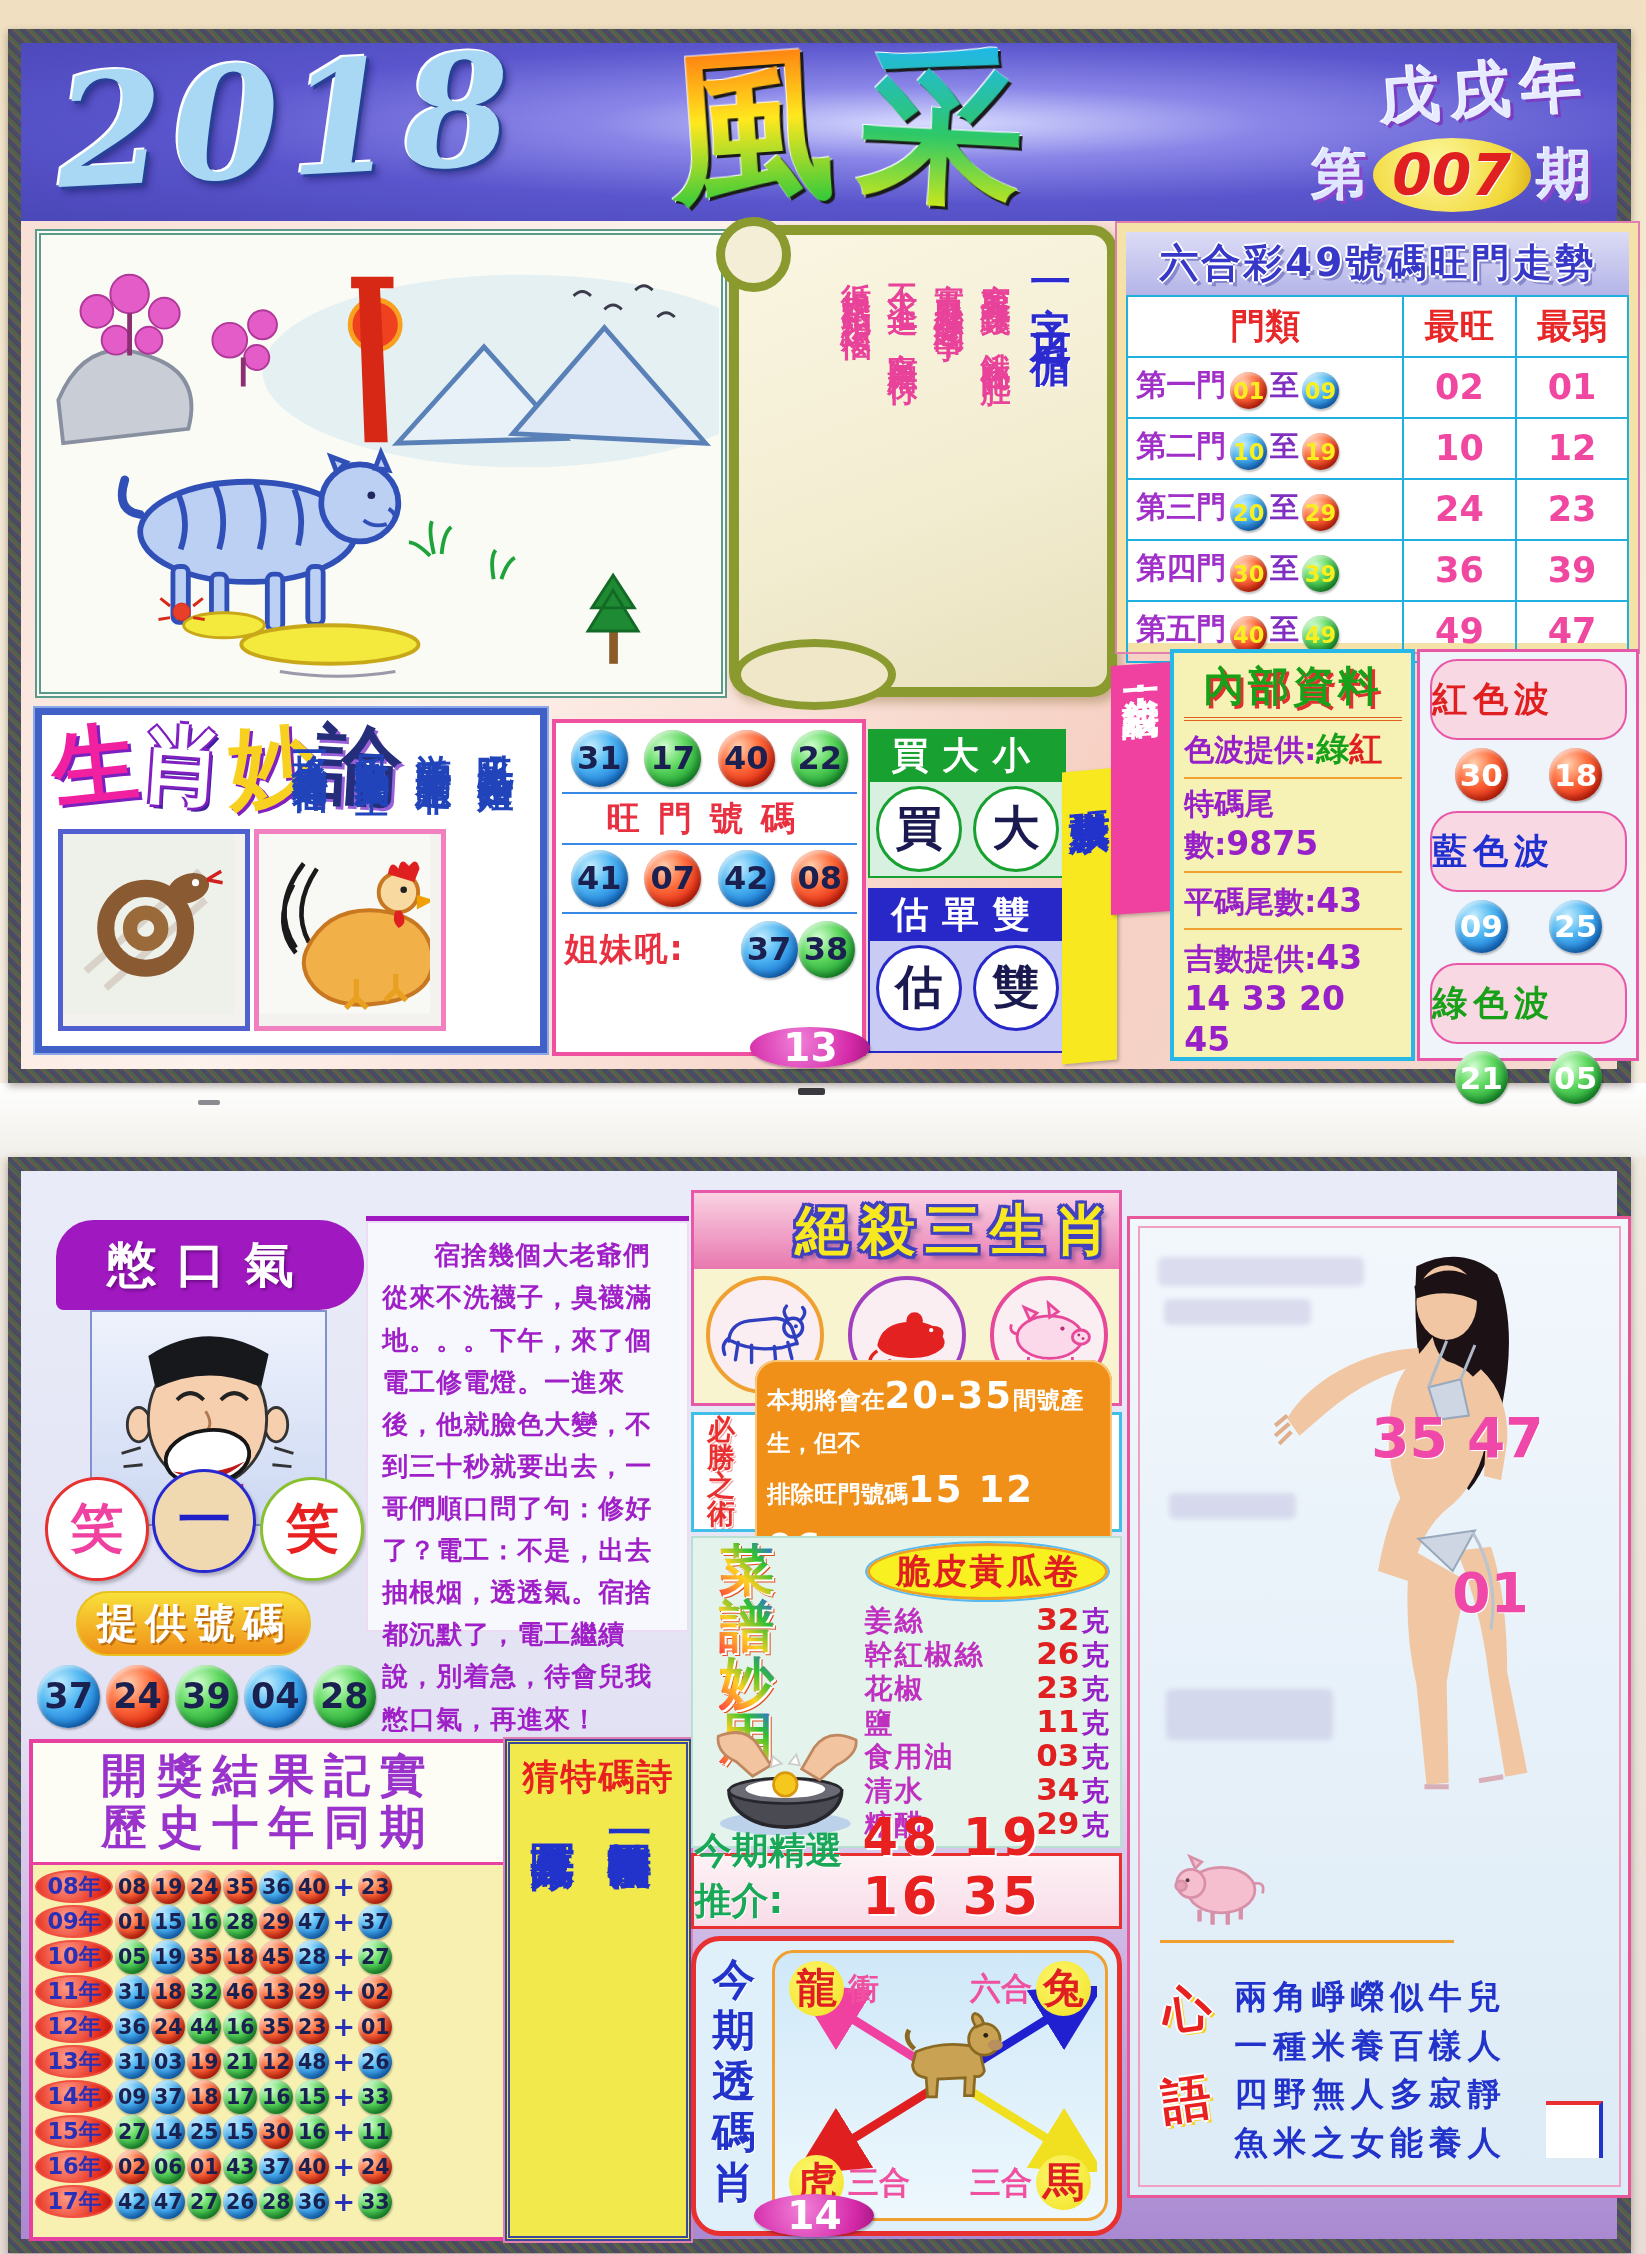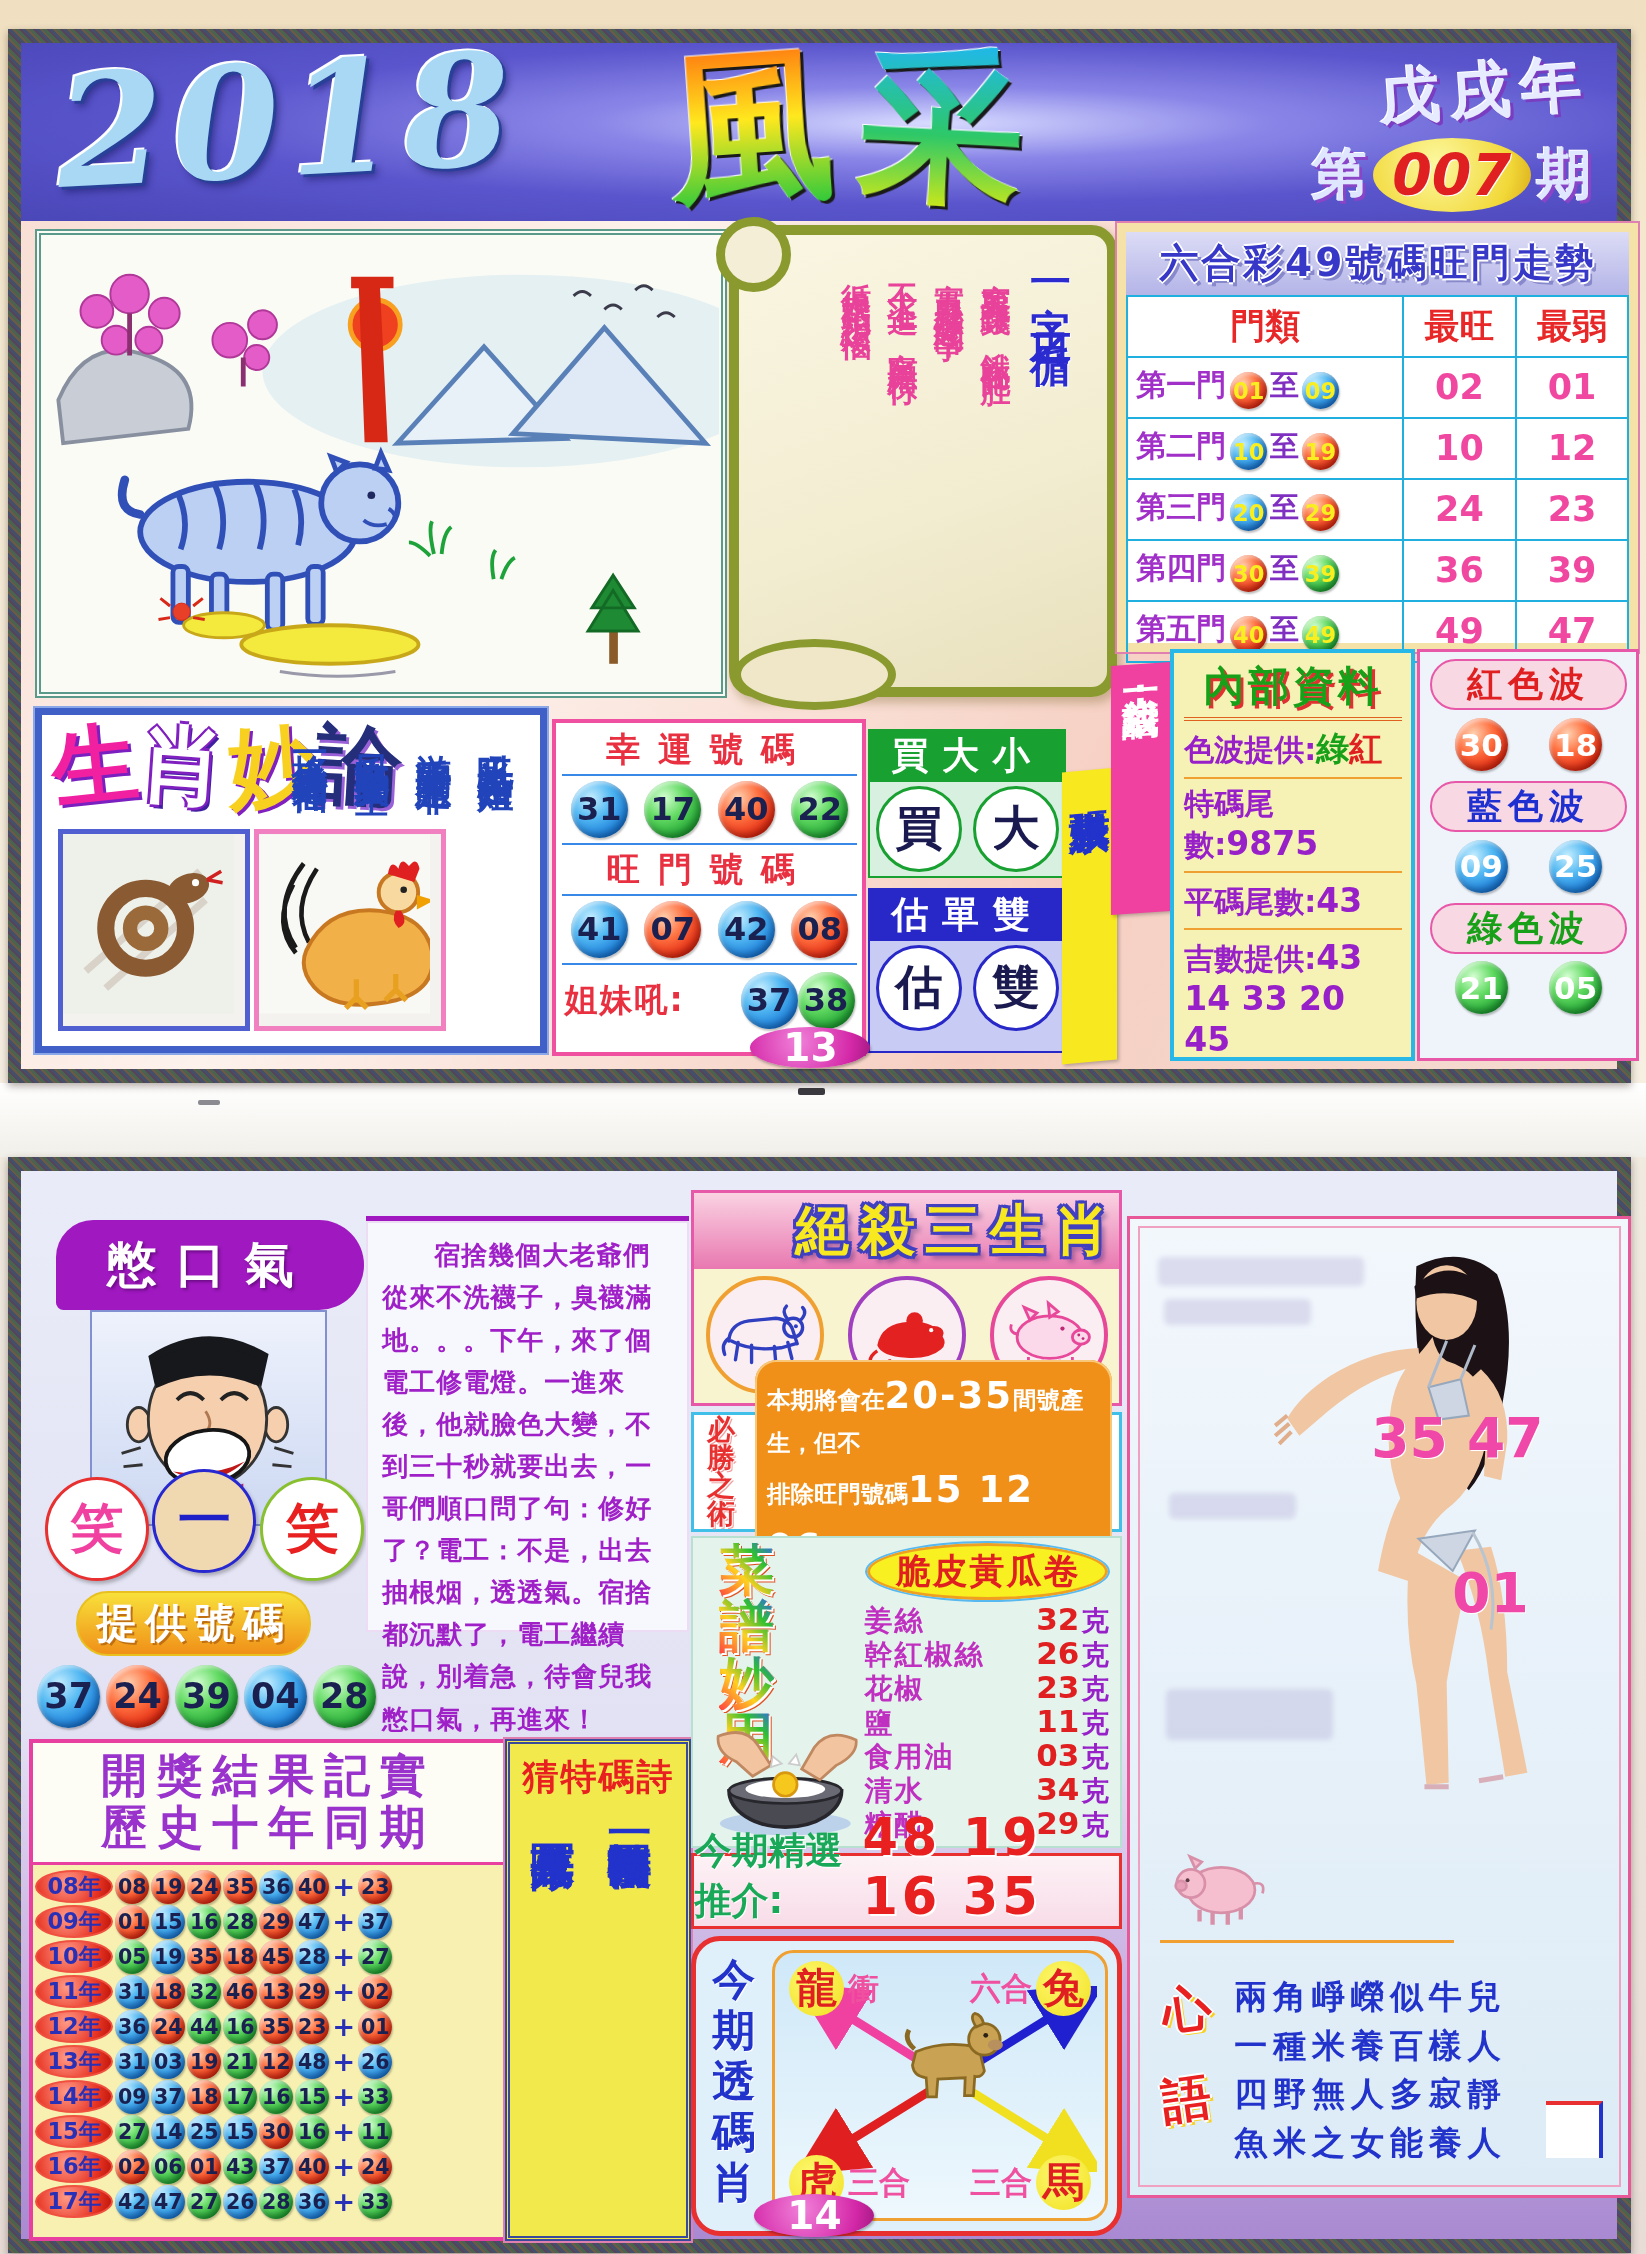--- a/index.html
+++ b/index.html
@@ -107,22 +107,22 @@
   #banner-pink{left:1090px;top:621px;width:59px;height:249px;background:#f040a0;transform:skewY(-4deg);
     display:flex;align-items:center;justify-content:center;box-shadow:2px 2px 3.9px rgba(0,0,0,.25);}
   #banner-pink .vrl{color:#fff;font-size:37px;font-weight:bold;height:235px;line-height:59px;}
   #internal-panel{left:1149px;top:606px;width:245px;height:412px;border:4.9px solid #28b8e8;background:#f6f2b6;padding:5.9px 9.8px;}
   #internal-title{text-align:center;font-size:41px;font-weight:bold;color:#18a018;letter-spacing:3.9px;
     text-shadow:2.9px 2.9px 0 #e03030;border-bottom:4.9px double #e06020;padding-bottom:3.9px;}
   .int-line{border-bottom:2.9px solid #f0a030;padding:6.9px 0;color:#9820c8;font-weight:bold;font-size:30px;line-height:1.25;}
   .int-line:last-child{border-bottom:none;}
   .int-val{font-size:33px;}
   #waves-panel{left:1396px;top:606px;width:222px;height:412px;border:3.9px solid #e858a8;background:#eef4fa;padding:7.8px 9.8px;}
-  .wave-pill{border:2.9px solid #e858a8;border-radius:27.4px;background:#f8d8e2;text-align:center;
-    font-size:35px;font-weight:bold;letter-spacing:5.9px;padding:0 0;}
+  .wave-pill{border:2.9px solid #e858a8;border-radius:27.4px;background:#f8d8e2;text-align:left;
+    font-size:35px;font-weight:bold;letter-spacing:5.9px;padding:15px 0;}
   .wave-balls{display:flex;justify-content:space-around;padding:7.8px 3.9px 9.8px 3.9px;}
   .pageno{position:absolute;border-radius:50%;background:radial-gradient(circle at 40% 35%,#f080d8,#d428a8 70%,#a01880);
     color:#fff;display:flex;align-items:center;justify-content:center;font-size:39px;font-weight:bold;
     box-shadow:1px 2px 2.9px rgba(0,0,0,.3);}
   #page1-no{left:729px;top:984px;width:120px;height:41px;}
   
   #breath-header{left:35px;top:49px;width:308px;height:90px;background:#a018c0;border-radius:39px 47px 47px 7.8px;
     display:flex;align-items:center;justify-content:center;color:#fff;font-size:49px;font-weight:bold;letter-spacing:19.6px;
     text-shadow:2px 2px 2.9px rgba(60,0,80,.5);}
   #cartoon-panel{left:69px;top:139px;width:237px;height:216px;background:linear-gradient(#eef2fc,#ccd8f2);border:2.9px solid #8090d0;}
@@ -353,21 +353,20 @@
             <path d="M98,30 q2,-12 8,-4 q2,-10 8,-2 q6,-8 8,2 l-4,10 z" fill="#e02020"></path>
             <path d="M120,46 l13,4 -13,7 z" fill="#f0a000"></path>
             <path d="M108,58 q6,10 -2,13 q-6,-6 -2,-13z" fill="#e02020"></path>
             <circle cx="110" cy="42" r="2.5" fill="#222"></circle>
             <path d="M74,124 v-14 m0,14 l-8,8 m8,-8 l8,8 M104,118 v-12 m0,12 l-8,8 m8,-8 l8,8" stroke="#e8a020" stroke-width="4" fill="none"></path>
           </svg>
         </div>
       </div>
 
       <div class="panel" id="lucky-panel">
-        <div class="lk-label">幸運號碼</div>
         <div class="lk-balls" id="lucky-r1">
             <span class="ball blue b56 numD">31</span>
             <span class="ball green b56 numD">17</span>
             <span class="ball red b56 numD">40</span>
             <span class="ball green b56 numD">22</span>
           </div>
         <div class="lk-label">旺門號碼</div>
         <div class="lk-balls" id="lucky-r2">
             <span class="ball blue b56 numD">41</span>
             <span class="ball red b56 numD">07</span>

